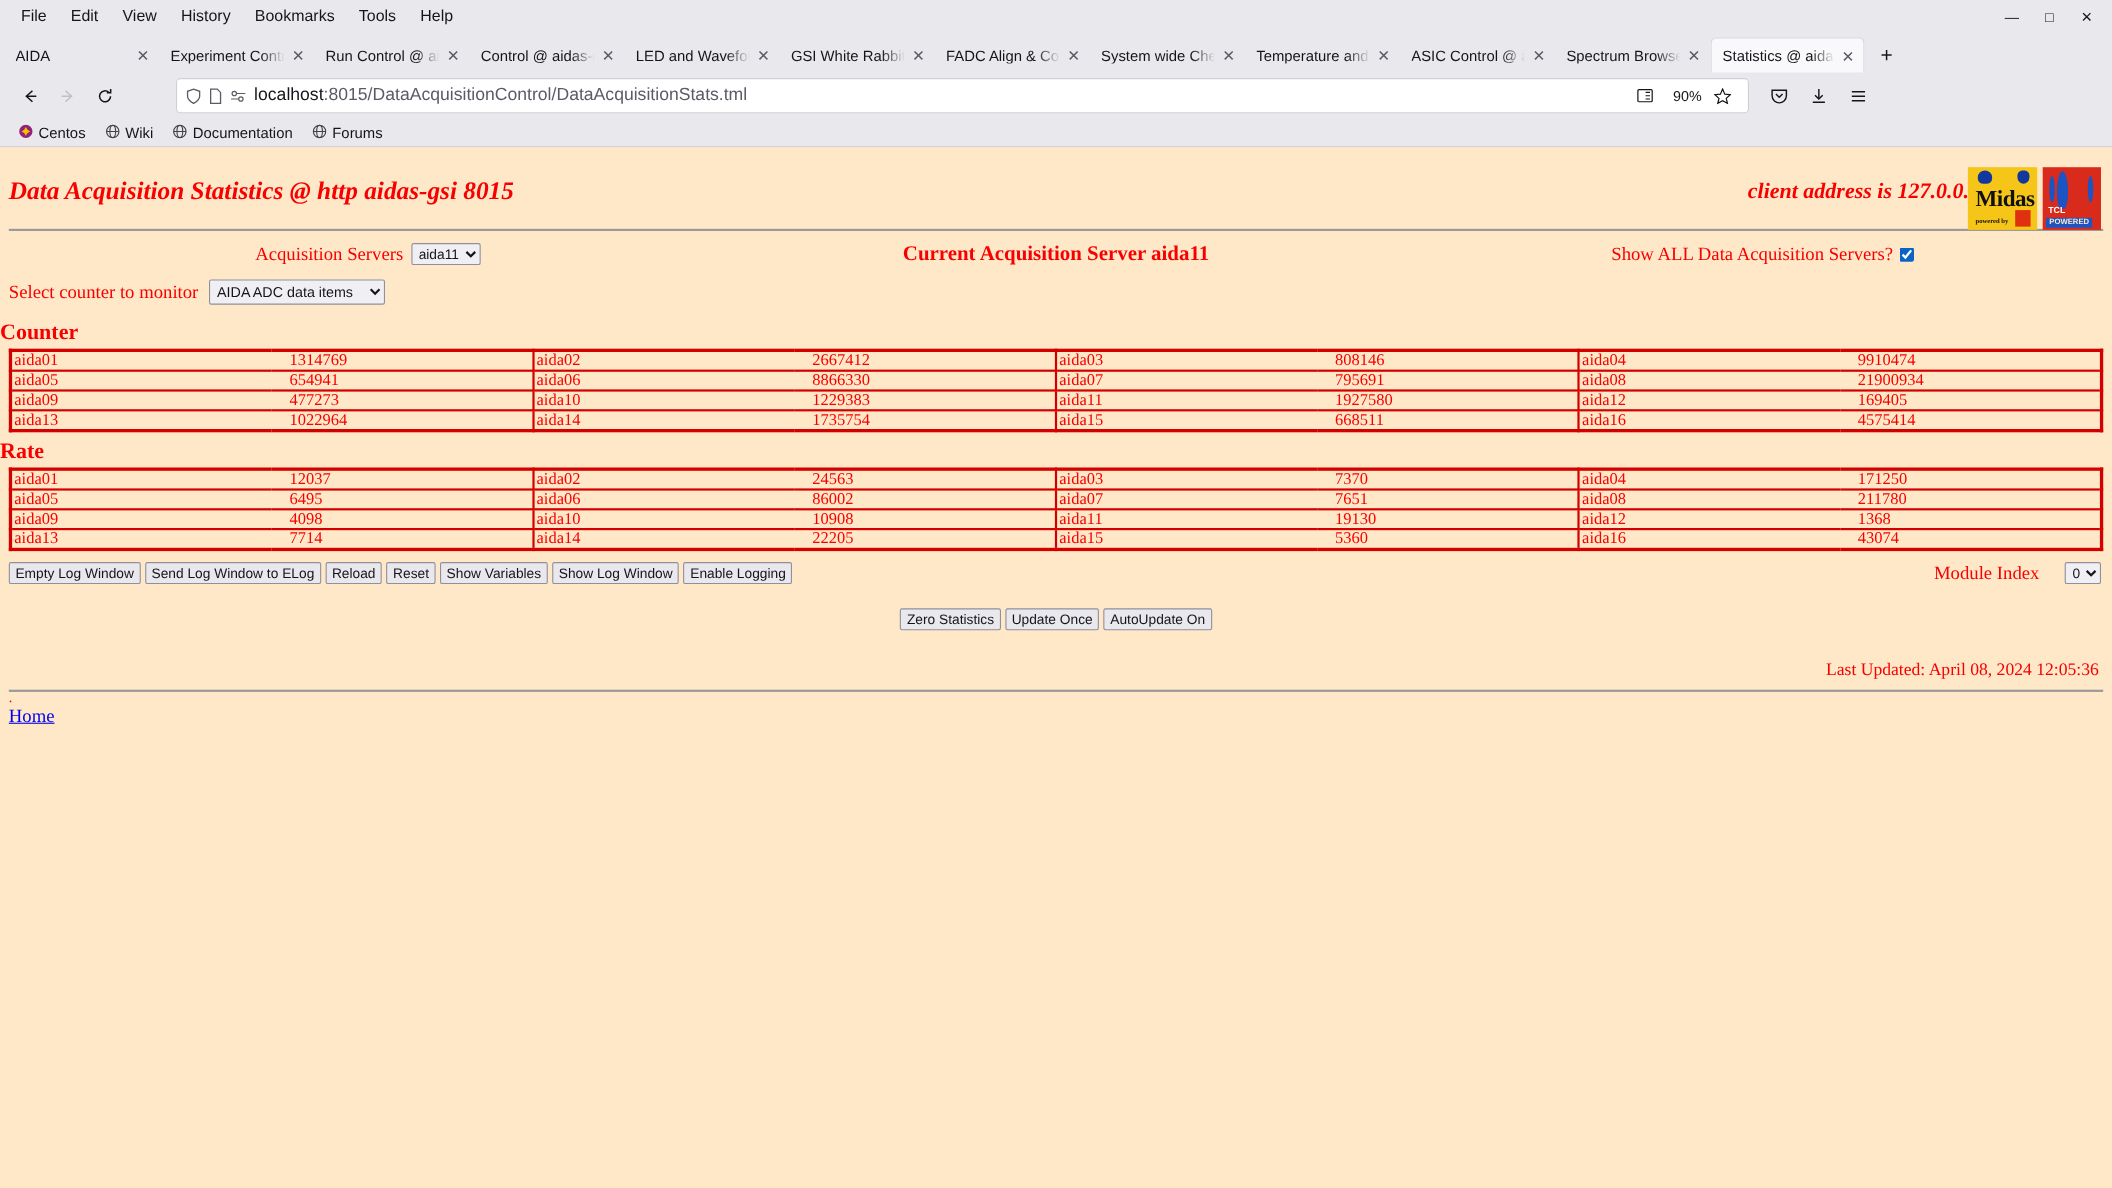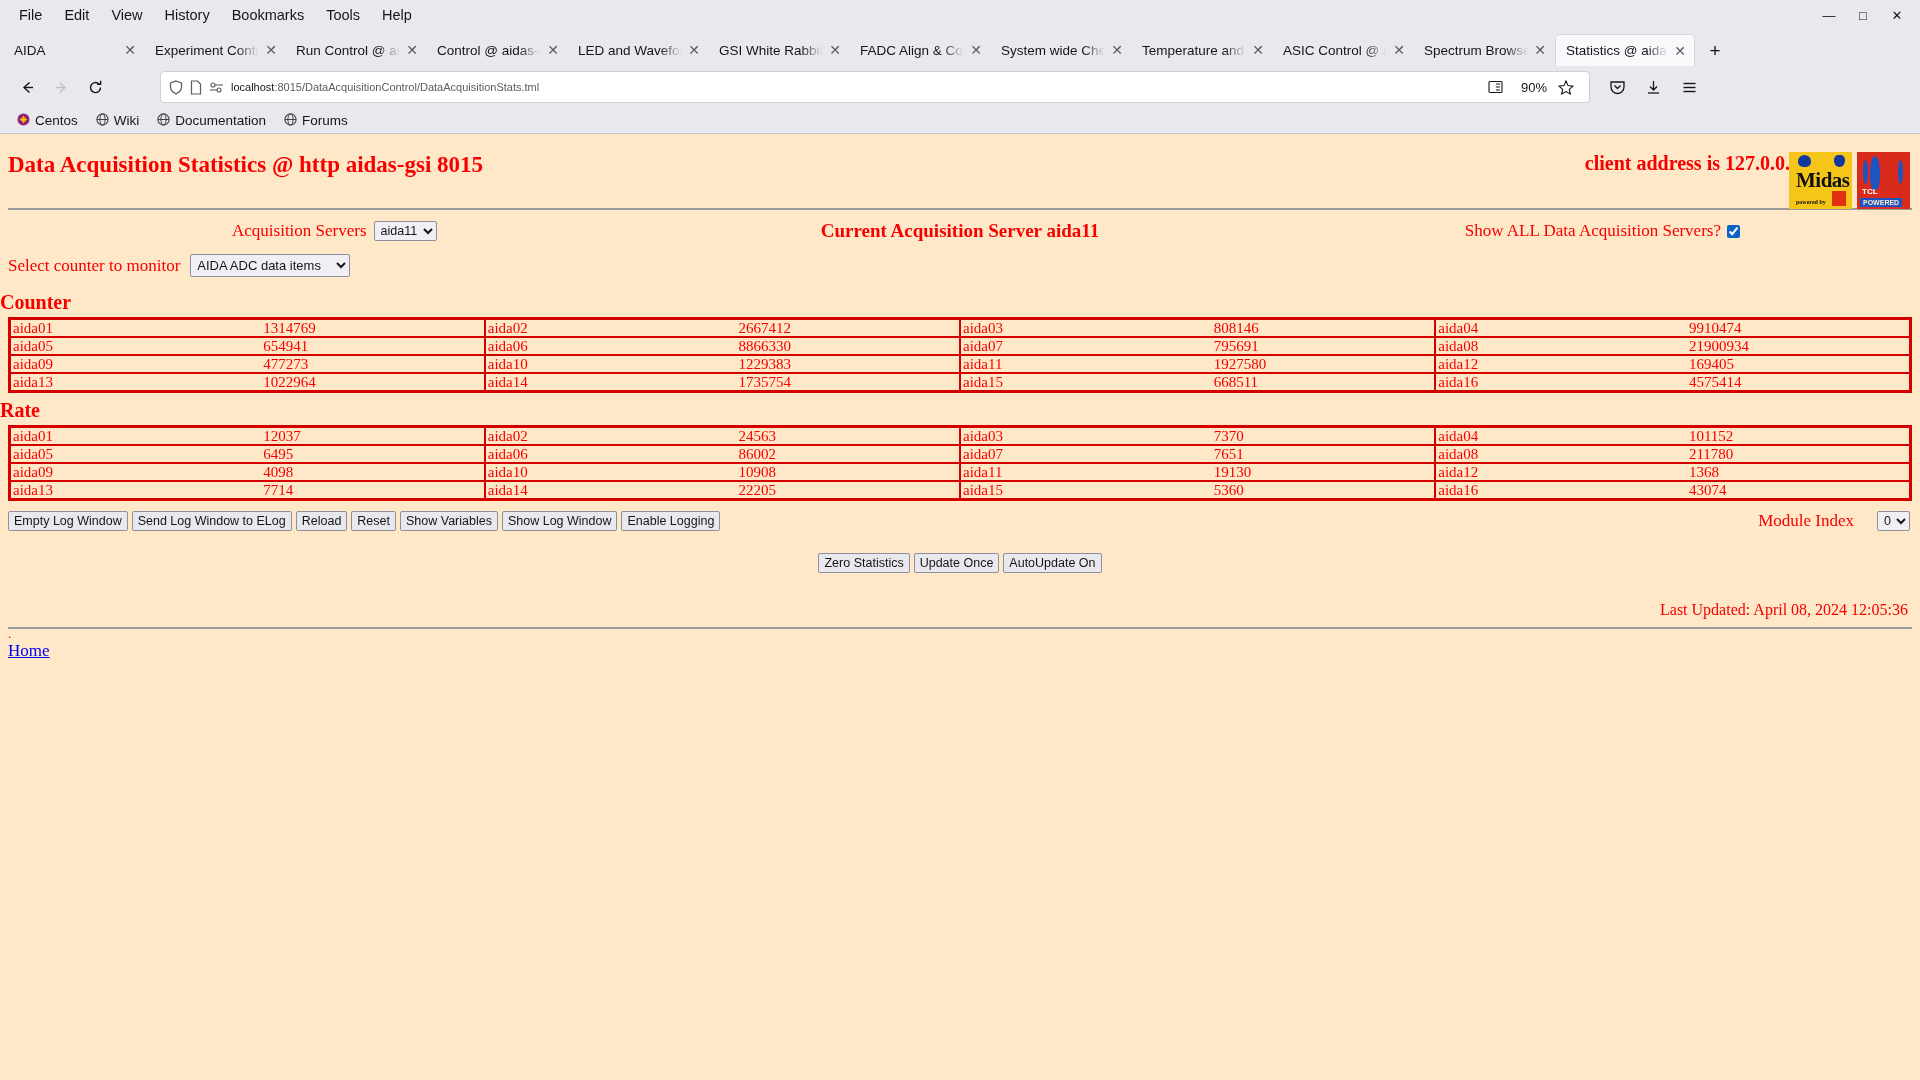--- a/index.html
+++ b/index.html
@@ -96,21 +96,21 @@
     background: #ffffff;
     border: 1px solid #cfcfd8;
     border-radius: 4px;
     display: flex;
     align-items: center;
     padding: 0 8px;
   }
   .urlbar .uicon { margin-right: 7px; display: flex; align-items: center; }
   .urltext {
     flex: 1;
-    font-size: 11px;
+    font-size: 16px;
     color: #5b5b66;
     white-space: nowrap;
     overflow: hidden;
   }
   .urltext b { color: #15141a; font-weight: 400; }
   .urlright { display: flex; align-items: center; gap: 6px; }
   .zoomlevel { font-size: 13px; color: #15141a; padding: 2px 5px; }
   .toolright { display: flex; align-items: center; margin-left: 10px; gap: 2px; }
 
   .bookmarkbar {
@@ -132,24 +132,25 @@
     background: #ffe8c8;
     width: 100%;
     height: calc(1080px - 134px);
     padding: 0;
     font-family: "Liberation Serif", serif;
     position: relative;
   }
 
   .hdrrow {
     display: flex;
-    align-items: flex-start;
+    align-items: center;
     justify-content: space-between;
     padding: 18px 10px 10px 8px;
     min-height: 72px;
+    font-style: italic;
   }
   .pagetitle {
     font-family: "Liberation Serif", serif;
     font-size: 23px;
     font-weight: bold;
     color: #f80000;
   }
   .clientaddr {
     font-family: "Liberation Serif", serif;
     font-size: 20px;
@@ -626,21 +627,21 @@
   <table class="stats">
     <tbody>
       <tr>
         <td class="name">aida01</td>
         <td class="val">12037</td>
         <td class="name">aida02</td>
         <td class="val">24563</td>
         <td class="name">aida03</td>
         <td class="val">7370</td>
         <td class="name">aida04</td>
-        <td class="val">101152</td>
+        <td class="val">171250</td>
       </tr>
       <tr>
         <td class="name">aida05</td>
         <td class="val">6495</td>
         <td class="name">aida06</td>
         <td class="val">86002</td>
         <td class="name">aida07</td>
         <td class="val">7651</td>
         <td class="name">aida08</td>
         <td class="val">211780</td>

